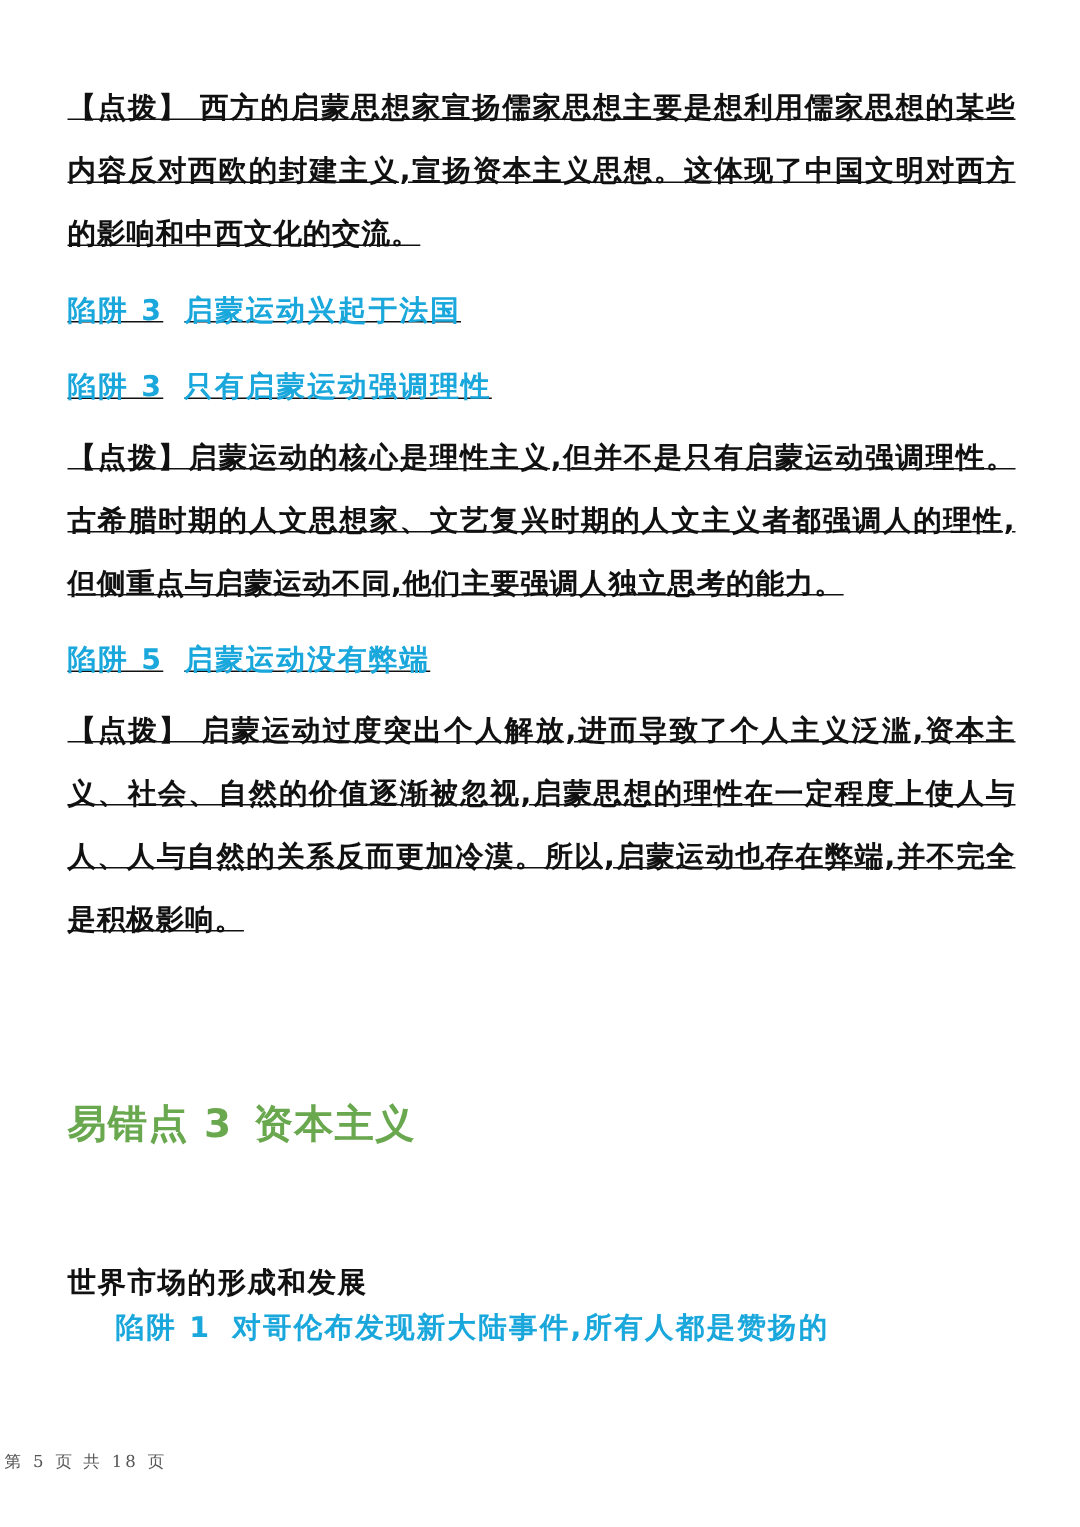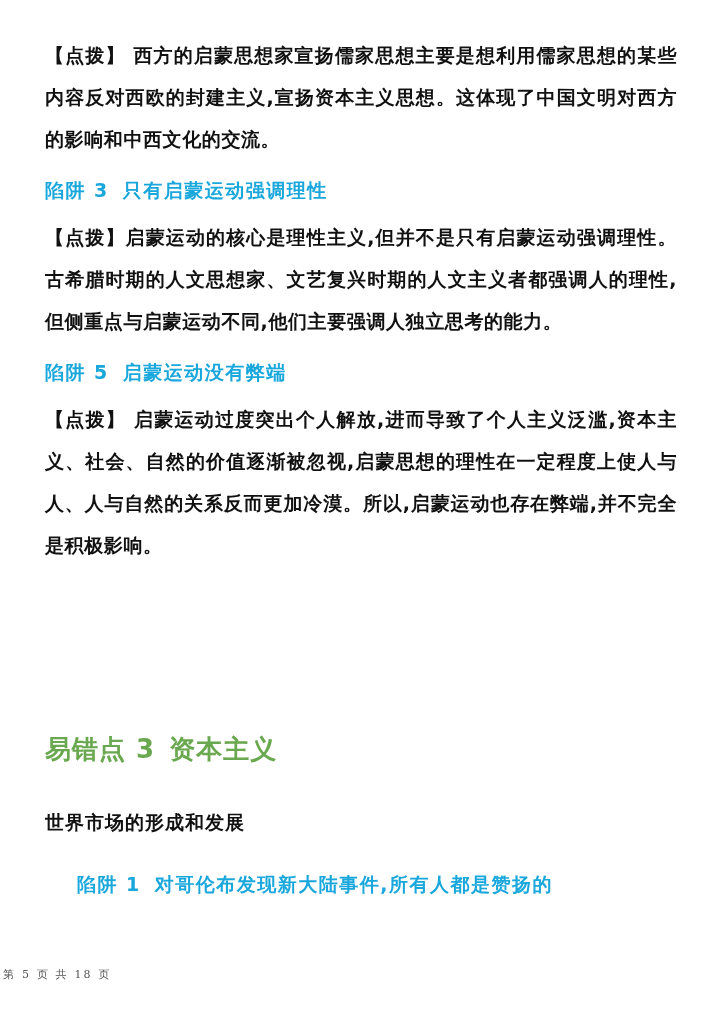--- a/index.html
+++ b/index.html
@@ -11,22 +11,23 @@
       width: 720px;
       height: 1018px;
       position: relative;
       overflow: hidden;
       font-family: "DejaVu Sans", sans-serif;
       color: #111111;
     }
     .page {
       position: absolute;
       left: 45px;
-      top: 34px;
+      top: 51px;
       width: 632px;
+      text-decoration: underline;
     }
     .para {
       font-size: 19px;
       font-weight: bold;
       line-height: 42px;
       margin: 0;
       letter-spacing: 0.6px;
       text-align: justify;
       text-align-last: left;
     }
@@ -45,21 +46,21 @@
       top: 732px;
       font-size: 26px;
       color: #6aa84f;
       font-weight: bold;
       letter-spacing: 1px;
     }
     .section .num { margin-right: 14px; }
     .subhead {
       position: absolute;
       left: 45px;
-      top: 810px;
+      top: 842px;
       font-size: 19px;
       font-weight: bold;
       color: #111111;
       letter-spacing: 1px;
     }
     .trap-last {
       position: absolute;
       left: 45px;
       top: 872px;
       font-size: 19px;
@@ -79,20 +80,23 @@
       letter-spacing: 2px;
     }
     .footer span { margin: 0 3px; }
   </style>
 </head>
 <body>
 
 <div class="page">
   <p class="para">【点拨】 西方的启蒙思想家宣扬儒家思想主要是想利用儒家思想的某些内容反对西欧的封建主义,宣扬资本主义思想。这体现了中国文明对西方的影响和中西文化的交流。</p>
 
+  <div class="trap">
+    <span class="num">陷阱 3</span><span>启蒙运动兴起于法国</span>
+  </div>
 
   <div class="trap">
     <span class="num">陷阱 3</span><span>只有启蒙运动强调理性</span>
   </div>
   <p class="para">【点拨】启蒙运动的核心是理性主义,但并不是只有启蒙运动强调理性。古希腊时期的人文思想家、文艺复兴时期的人文主义者都强调人的理性,但侧重点与启蒙运动不同,他们主要强调人独立思考的能力。</p>
 
   <div class="trap">
     <span class="num">陷阱 5</span><span>启蒙运动没有弊端</span>
   </div>
   <p class="para">【点拨】 启蒙运动过度突出个人解放,进而导致了个人主义泛滥,资本主义、社会、自然的价值逐渐被忽视,启蒙思想的理性在一定程度上使人与人、人与自然的关系反而更加冷漠。所以,启蒙运动也存在弊端,并不完全是积极影响。</p>

